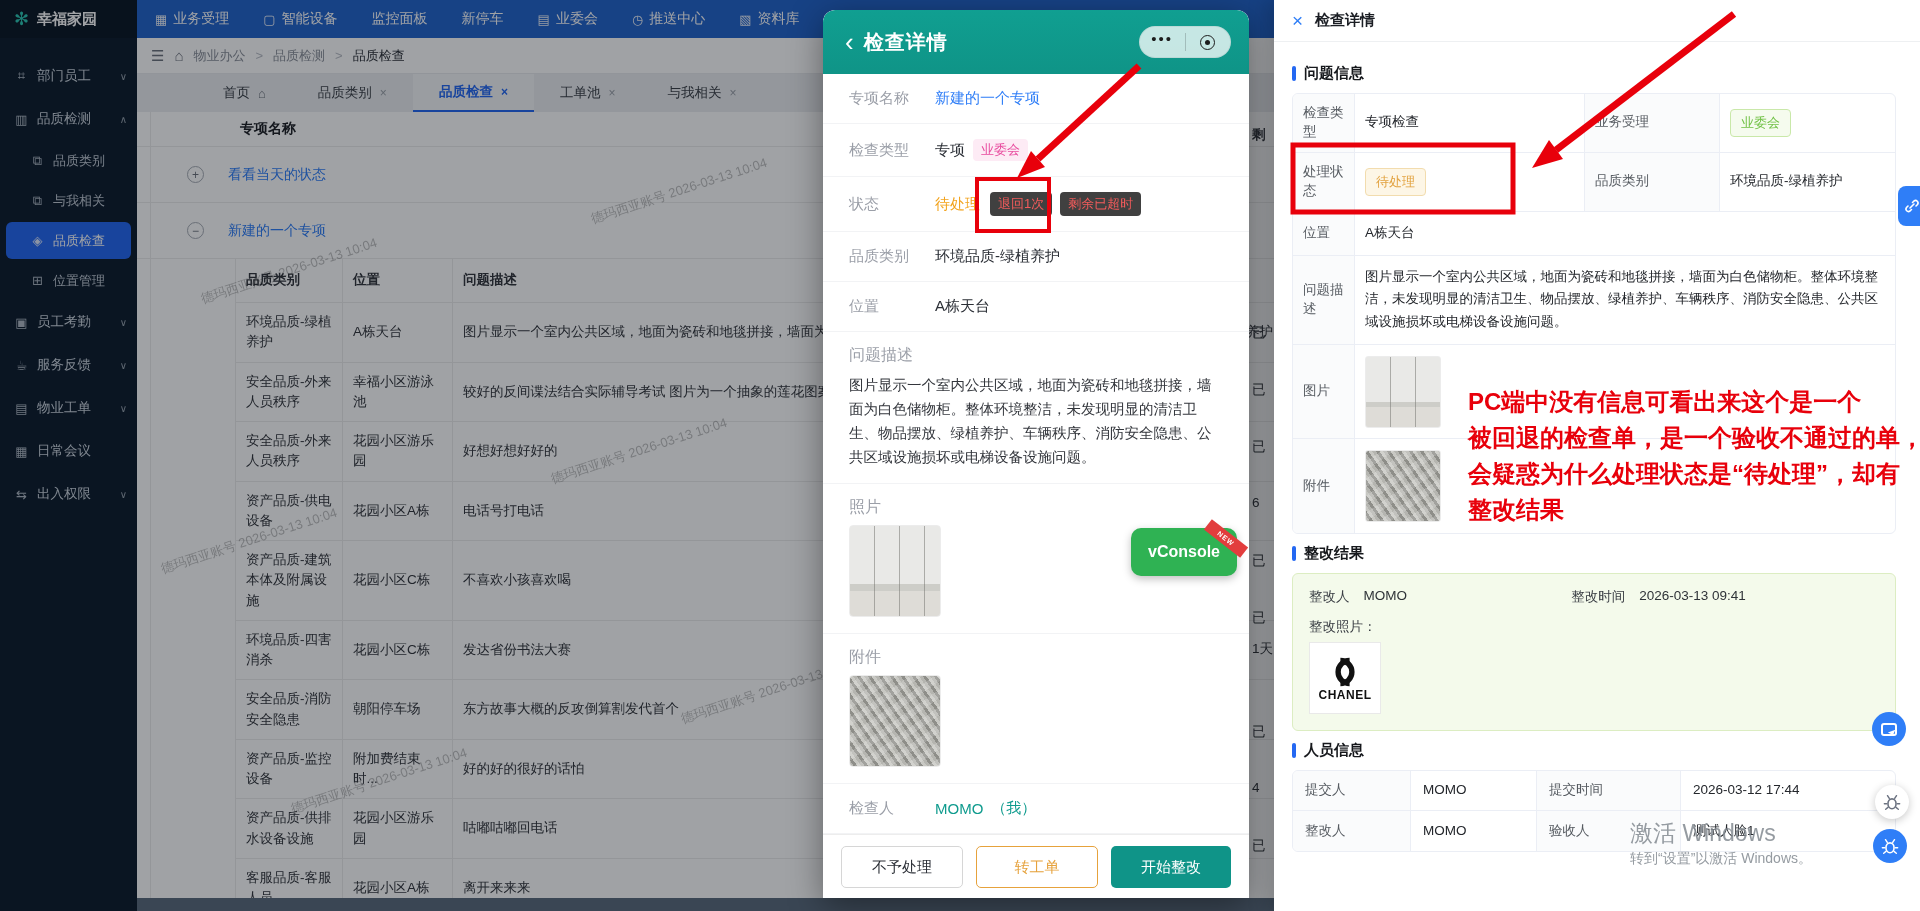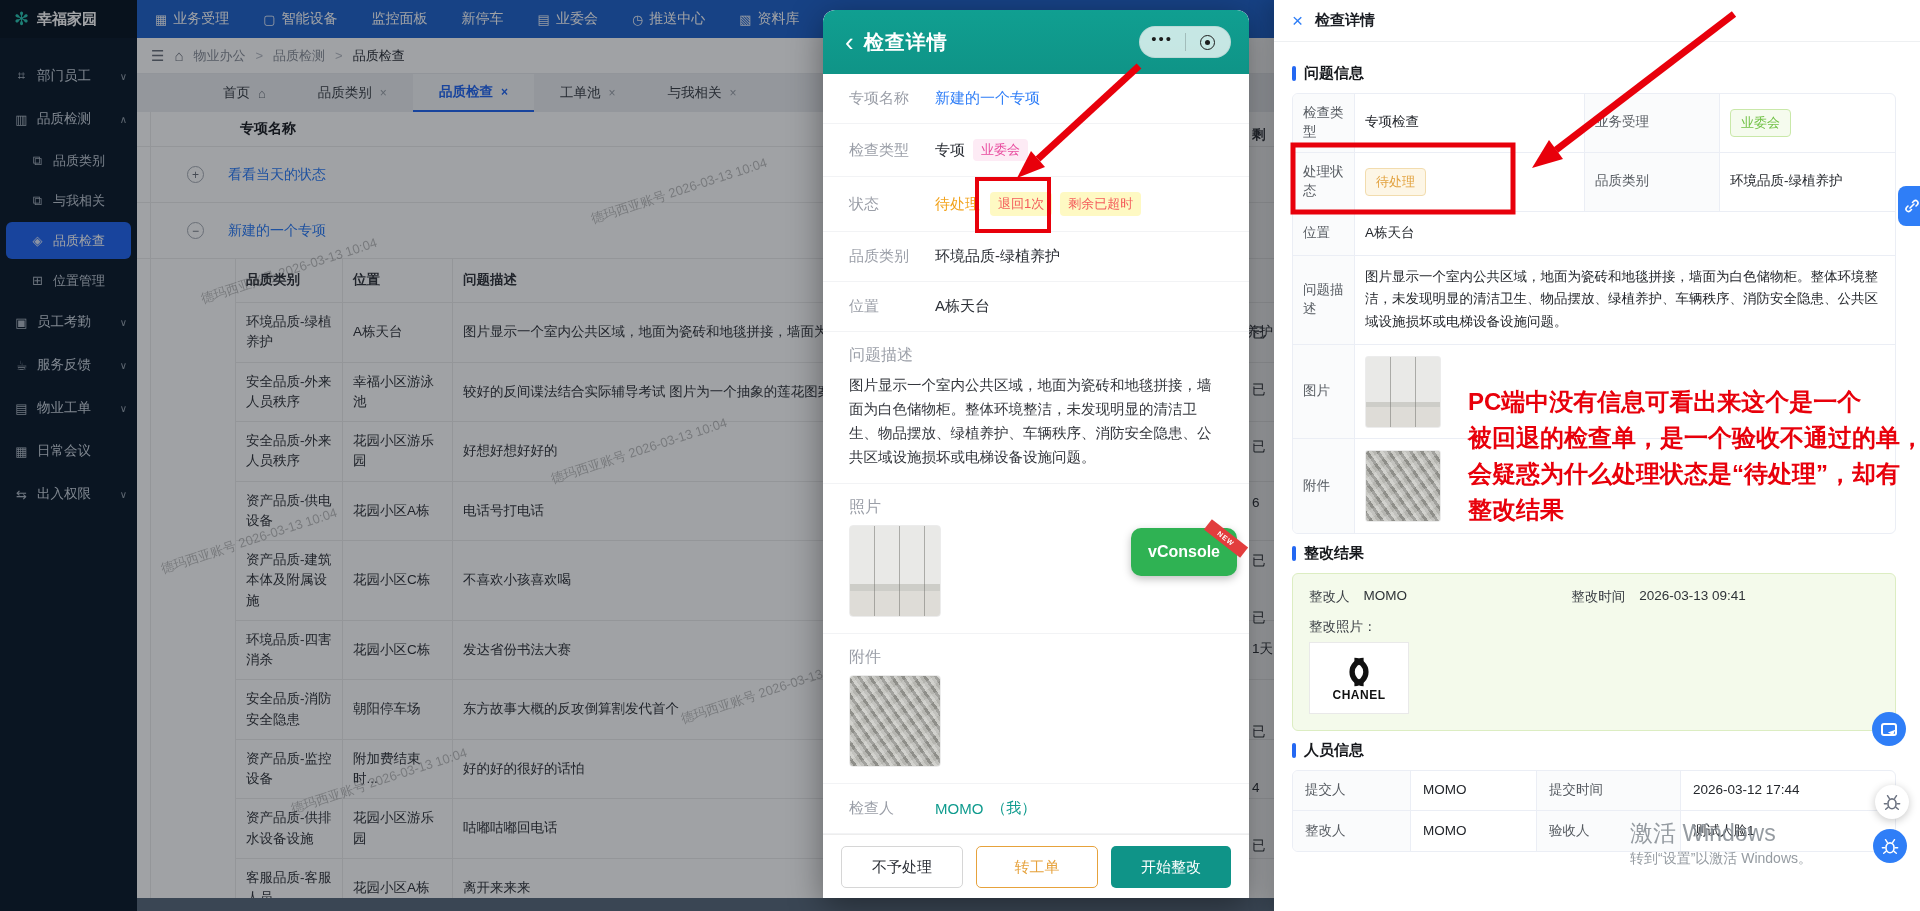--- a/index.html
+++ b/index.html
@@ -76,21 +76,21 @@
   .m-capsule .ring { width:15px; height:15px; border:1.6px solid #1c1c1c; border-radius:50%; position:relative; }
   .m-capsule .ring::after { content:""; position:absolute; left:50%; top:50%; width:5px; height:5px; margin:-2.5px;
                             border-radius:50%; background:#1c1c1c; }
   .m-row { display:flex; align-items:center; padding:15px 26px; border-bottom:1px solid #f2f3f5; font-size:15px; }
   .m-label { width:86px; flex:none; color:#9b9fa8; }
   .m-val { color:#2b2f36; display:flex; align-items:center; gap:8px; flex-wrap:wrap; }
   .m-val.blue { color:#2f7ef7; }
   .m-val.orange { color:#f2a31d; font-weight:500; }
   .m-val.teal { color:#0f9b8e; }
   .badge-pink { color:#e84a9e; background:#fdebf5; padding:2px 8px; border-radius:4px; font-size:13px; }
-  .badge-red { color:#f45b5b; background:#fef9c3; padding:3px 8px; border-radius:4px; font-size:13px; }
+  .badge-red { color:#f45b5b; background:#404040; padding:3px 8px; border-radius:4px; font-size:13px; }
   .m-block { padding:13px 26px 14px; border-bottom:1px solid #f2f3f5; }
   .m-block .m-label { display:block; width:auto; margin-bottom:7px; }
   .m-desc { font-size:14.5px; color:#33363c; line-height:24px; }
   .thumb { width:92px; height:92px; border-radius:4px; border:1px solid #ececec; cursor:pointer; }
   .locker-img { background:
       repeating-linear-gradient(90deg, rgba(130,130,125,.0) 0 24px, rgba(120,120,115,.55) 24px 25px),
       linear-gradient(180deg,#e9e9e7 0 64%, #cdcdc8 64% 72%, #dedcd7 72% 100%); }
   .carpet-img { background:
       repeating-linear-gradient(-35deg, rgba(255,255,255,.18) 0 7px, rgba(0,0,0,0) 7px 14px),
       repeating-linear-gradient(55deg, #b5b5b0 0 3px, #8e8e89 3px 6px, #c8c8c3 6px 9px); }
@@ -125,21 +125,21 @@
   .pc.val { color:#24272c; line-height:1.7; }
   .pc.span3 { grid-column:2 / 5; }
   .pc.tall { min-height:56px; }
   .badge-green { color:#70c145; background:#f5fbee; border:1px solid #c9e8a9; padding:2px 10px; border-radius:4px; font-size:13px; }
   .badge-orange { color:#e2a23f; background:#fdf6e6; border:1px solid #f2dcae; padding:2px 10px; border-radius:4px; font-size:13px; }
   .rthumb { width:76px; height:72px; border-radius:3px; border:1px solid #ececec; cursor:pointer; }
   .greenbox { background:#f4faeb; border:1px solid #dcedc2; border-radius:6px; padding:14px 16px 16px; font-size:13.5px; color:#2f3338; }
   .gb-line { margin-bottom:12px; display:flex; }
   .gb-line .gl { color:#3a3e44; margin-right:14px; }
   .gb-half { width:46%; display:flex; }
-  .chanel { margin-top:6px; width:100px; height:72px; background:#fff; border:1px solid #e9e9e9; display:flex; flex-direction:column;
+  .chanel { margin-top:6px; width:72px; height:72px; background:#fff; border:1px solid #e9e9e9; display:flex; flex-direction:column;
             align-items:center; justify-content:center; cursor:pointer; }
   .chanel .ctext { font-size:12px; font-weight:bold; letter-spacing:.5px; color:#111; margin-top:-2px; }
   .people { grid-template-columns:118px 126px 144px 1fr; }
   .people .pc { min-height:40px; padding:8px 12px; }
 
   
   .edge-link { position:absolute; left:1898px; top:186px; width:30px; height:40px; background:#2f7ef7; border-radius:8px 0 0 8px;
                z-index:14; display:flex; align-items:center; justify-content:flex-start; padding-left:6px; cursor:pointer; }
   .fab { position:absolute; width:34px; height:34px; border-radius:50%; z-index:14; display:flex; align-items:center;
          justify-content:center; cursor:pointer; }

